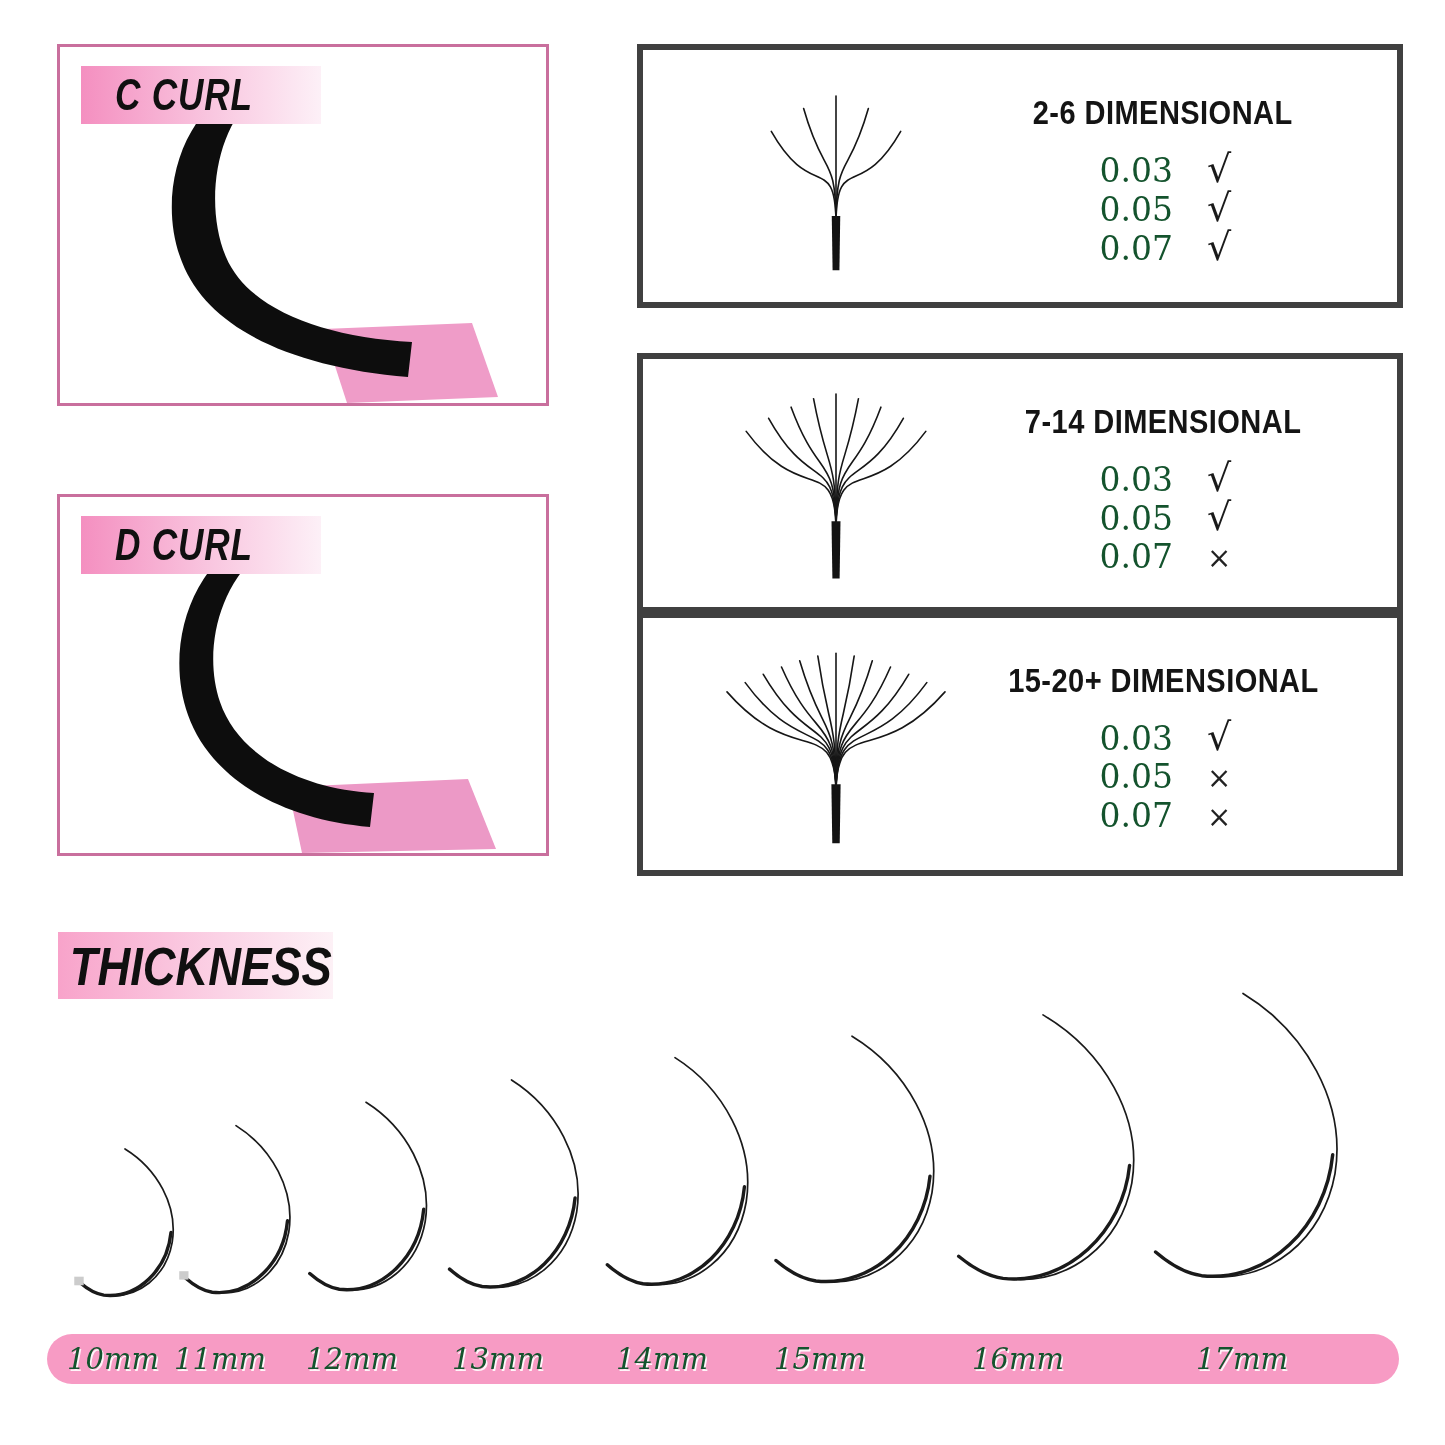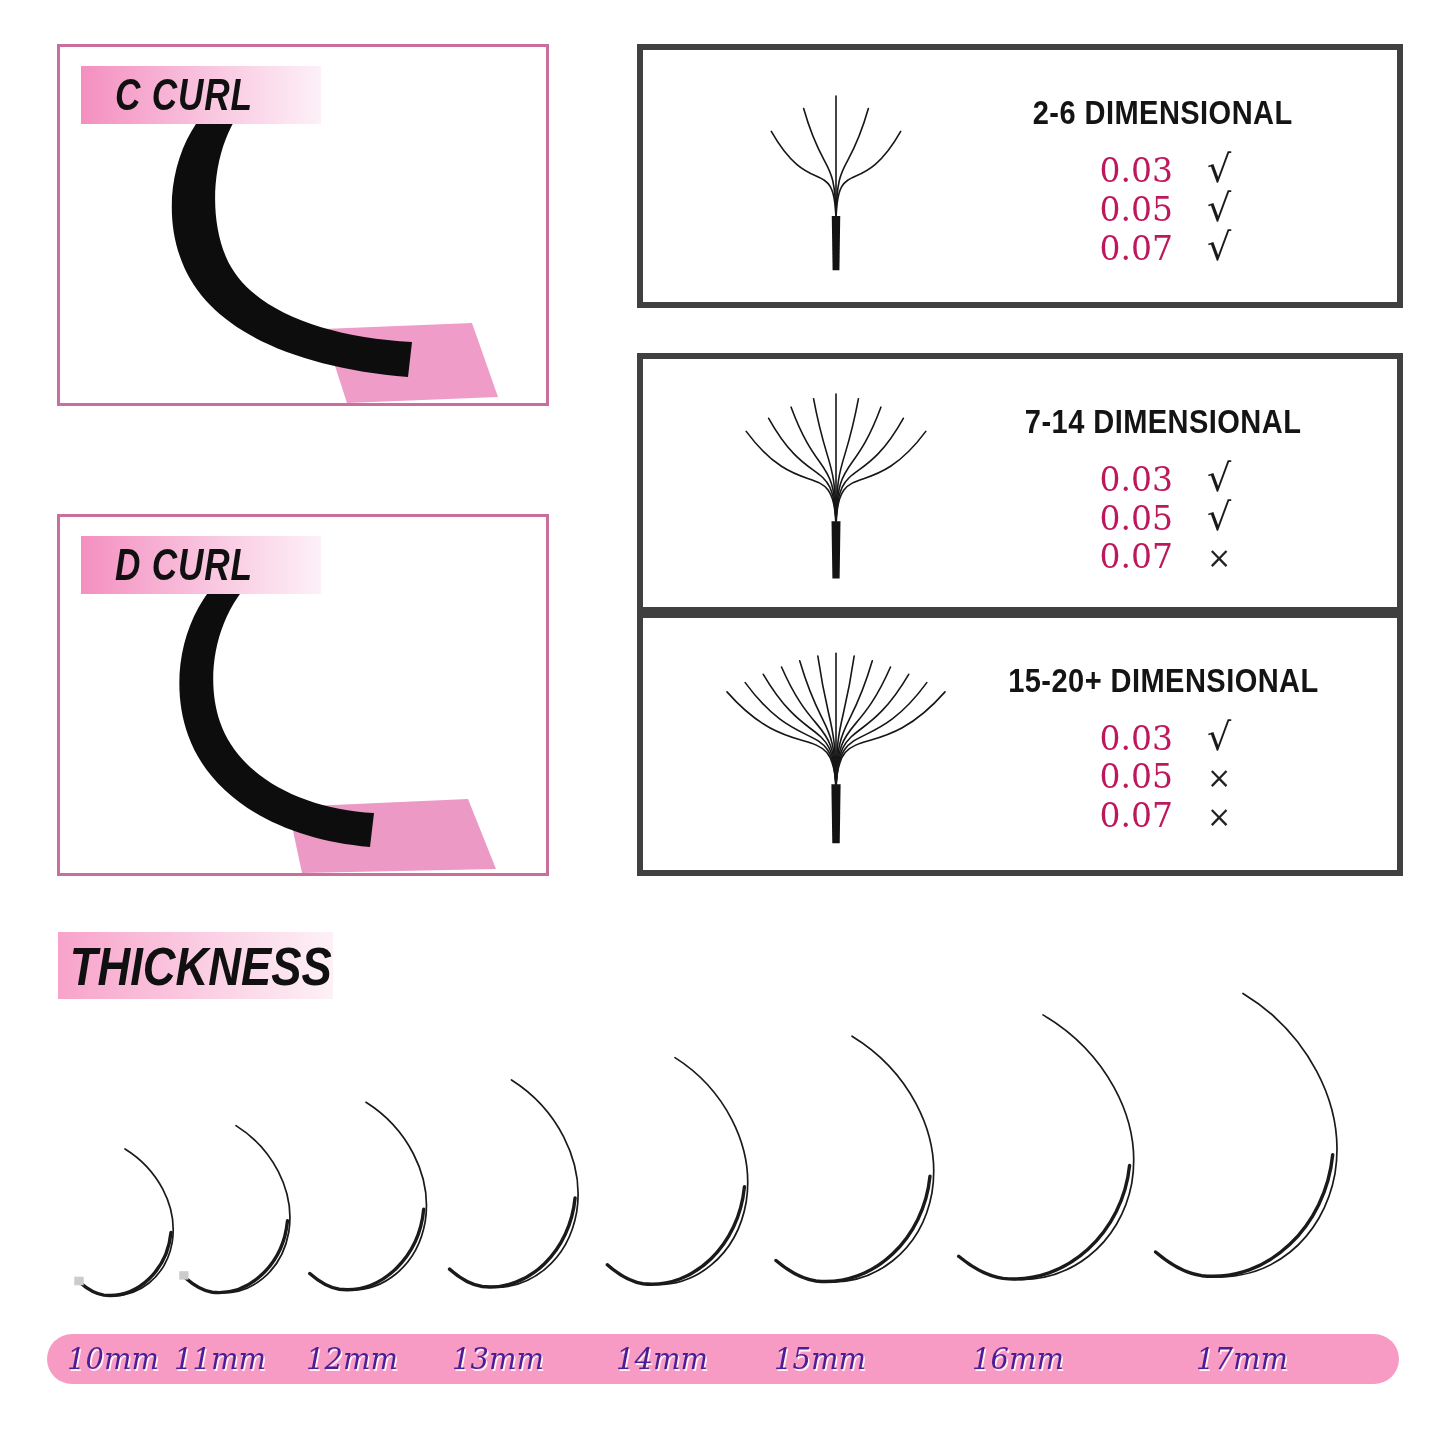--- a/index.html
+++ b/index.html
@@ -3,21 +3,21 @@
 <meta charset="utf-8">
 <style>
   html,body{margin:0;padding:0;background:#fff;}
   .canvas{position:relative;width:1445px;height:1445px;background:#ffffff;overflow:hidden;
           font-family:"Liberation Sans", sans-serif;}
 
   
   .curl-card{position:absolute;left:57px;width:486px;height:356px;
              border:3px solid #c96f9d;background:#fff;}
   .curl-card.c{top:44px;}
-  .curl-card.d{top:494px;margin-top:20px;}
+  .curl-card.d{top:494px;}
   .curl-photo{position:absolute;left:0;top:0;width:486px;height:356px;}
   .curl-label{position:absolute;left:21px;top:19px;height:58px;min-width:150px;
               background:linear-gradient(90deg,#f48fc0 0%,#f9c7e0 55%,#fdf0f7 100%);
               display:flex;align-items:center;padding:0 34px;}
   .curl-label span{display:inline-block;transform:scaleX(0.8);transform-origin:left center;
               font-style:italic;font-weight:700;font-size:44px;color:#101010;
               letter-spacing:1px;white-space:nowrap;}
 
   
   .dim-card{position:absolute;left:637px;width:754px;border:6px solid #404040;background:#fff;}
@@ -28,42 +28,42 @@
   .dim-card.one  .fan{bottom:20px;width:330px;height:200px;}
   .dim-card.two  .fan{bottom:16px;width:330px;height:212px;}
   .dim-card.three .fan{bottom:14px;width:330px;height:218px;}
   .dim-right{position:absolute;left:330px;top:44px;width:380px;text-align:center;}
   .dim-title{display:inline-block;transform:scaleX(0.88);transform-origin:center;
              font-weight:800;font-size:33px;color:#141414;letter-spacing:0.5px;
              white-space:nowrap;margin-bottom:18px;}
   .dim-rows{display:flex;flex-direction:column;align-items:center;}
   .dim-row{display:flex;align-items:baseline;height:39px;}
   .dim-row .val{width:118px;text-align:right;font-family:"DejaVu Serif",serif;
-                font-size:33px;color:#be185d;}
+                font-size:33px;color:#14532d;}
   .dim-row .mark{width:64px;text-align:left;margin-left:34px;font-family:"DejaVu Serif",serif;
                  font-size:38px;color:#1a1a1a;line-height:1;}
   .dim-row .mark.cross{font-size:29px;color:#222;}
 
   
   .thickness-label{position:absolute;left:58px;top:932px;width:275px;height:67px;
               background:linear-gradient(90deg,#f8a3ca 0%,#fbd3e6 60%,#fdf1f6 100%);
               display:flex;align-items:center;}
   .thickness-label span{display:inline-block;transform:scaleX(0.84);transform-origin:left center;
               font-style:italic;font-weight:700;font-size:54px;color:#101010;
               padding-left:14px;white-space:nowrap;}
   .lash{position:absolute;}
   .lash path{stroke:#1a1a1a;fill:none;stroke-linecap:round;}
   .lash .main{stroke-width:1.7;vector-effect:non-scaling-stroke;}
   .lash .base{stroke-width:3.4;vector-effect:non-scaling-stroke;}
   .lash .dot{fill:#cccccc;stroke:none;}
 
   .size-pill{position:absolute;left:47px;top:1334px;width:1352px;height:50px;
              background:#f79bc4;border-radius:25px;}
   .size-pill .size{position:absolute;top:0;line-height:50px;transform:translateX(-50%);
-             font-family:"DejaVu Serif",serif;font-style:italic;font-size:29px;color:#4c1d95;
+             font-family:"DejaVu Serif",serif;font-style:italic;font-size:29px;color:#14532d;
              text-shadow:1.5px 1.5px 0 rgba(255,255,255,0.9);white-space:nowrap;}
 </style>
 </head>
 <body>
 
 <div class="canvas">
 
   <div class="curl-card c">
     <svg class="curl-photo" viewBox="0 0 486 356">
       <polygon points="263,282 412,276 438,350 287,356" fill="#ef9cc8"></polygon>

